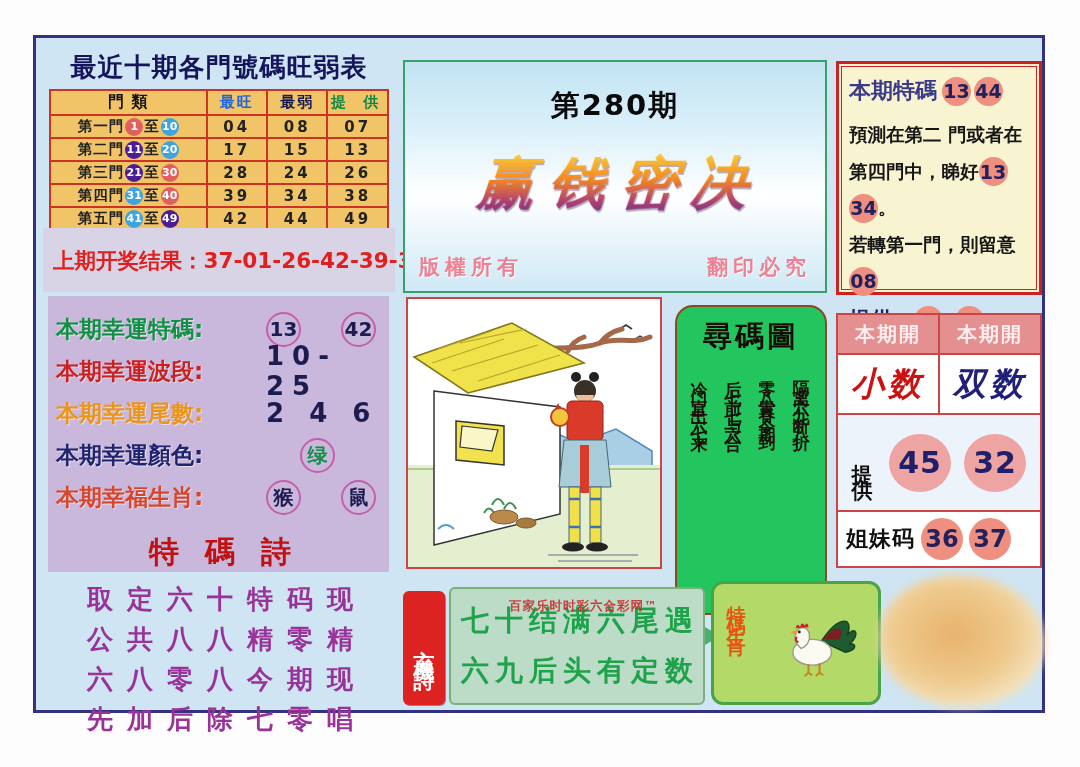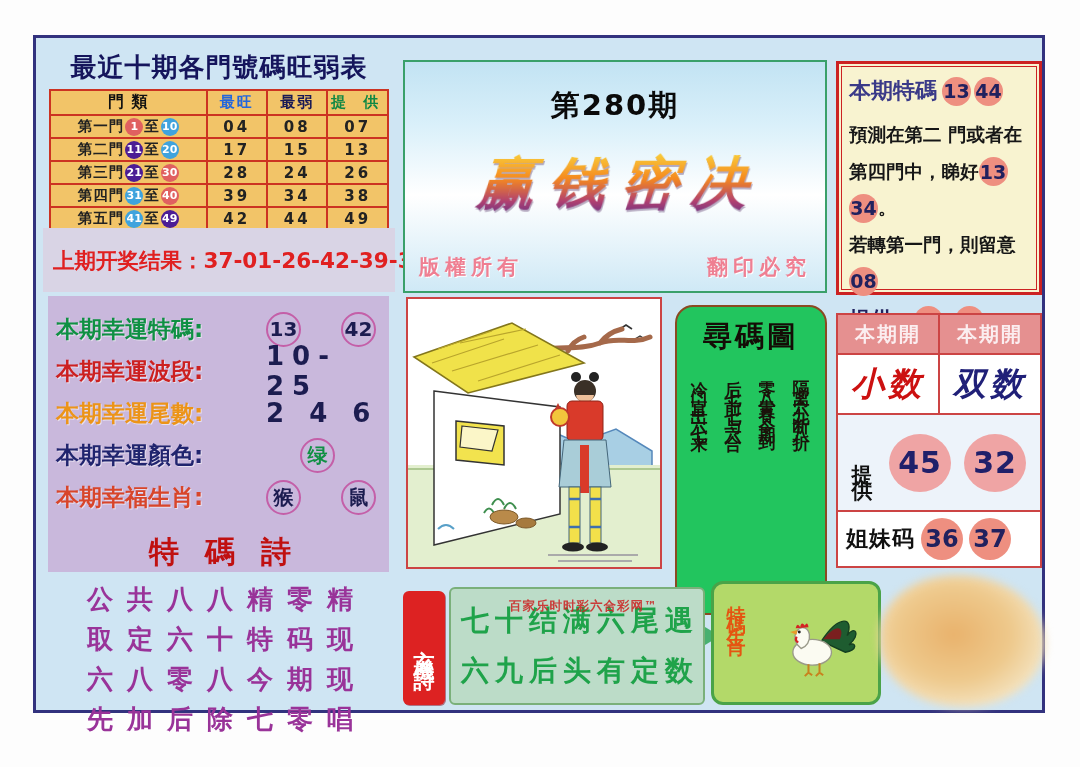--- a/index.html
+++ b/index.html
@@ -207,22 +207,22 @@
       </div>
       <div class="lucky-row">
         <span class="lucky-label ll-coral">本期幸福生肖:</span>
         <span class="ring sp1">猴</span>
         <span class="ring sp2">鼠</span>
       </div>
     </div>
 
     <div class="poem-section">
       <div class="poem-title">特碼詩</div>
+      <div class="poem-line">取定六十特码现</div>
       <div class="poem-line">公共八八精零精</div>
-      <div class="poem-line">取定六十特码现</div>
       <div class="poem-line">六八零八今期现</div>
       <div class="poem-line">先加后除七零唱</div>
     </div>
 
     <div class="logo-box">
       <div class="issue">第280期</div>
       <div class="logo-text">赢钱密决</div>
       <div class="copyright-row">
         <span class="copyright">版權所有</span>
         <span class="copyright">翻印必究</span>

